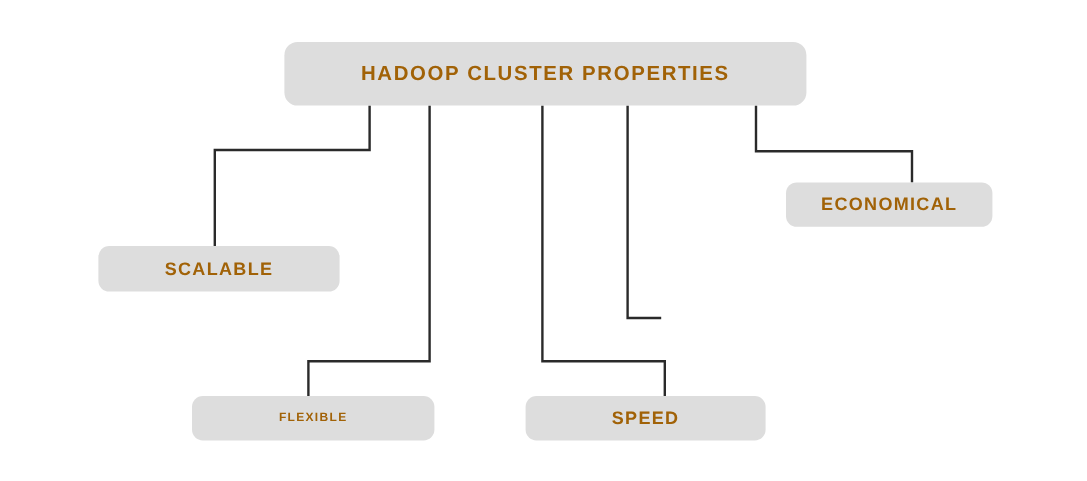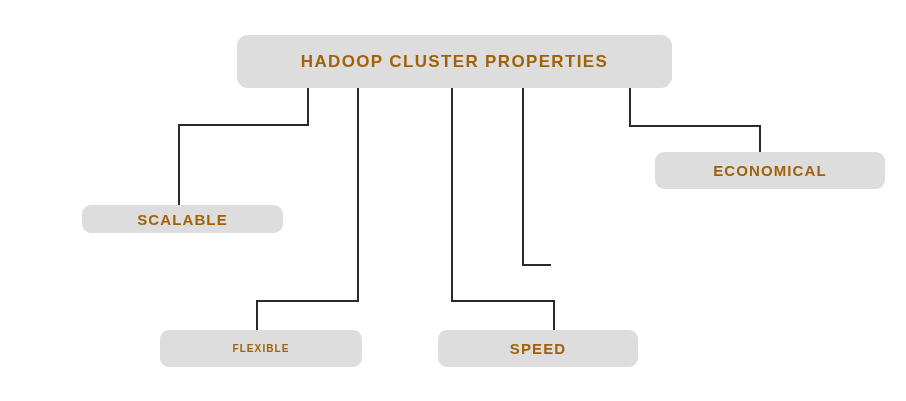--- a/index.html
+++ b/index.html
@@ -46,21 +46,21 @@
     width: 435px;
     height: 53px;
     font-size: 17px;
     letter-spacing: 1.35px;
     border-radius: 11px;
   }
   .node-scalable {
     left: 82px;
     top: 205px;
     width: 201px;
-    height: 28px;
+    height: 38px;
     font-size: 15px;
   }
   .node-flexible {
     left: 160px;
     top: 330px;
     width: 202px;
     height: 37px;
     font-size: 10px;
   }
   .node-speed {
@@ -73,21 +73,21 @@
   .node-nodataloss {
     left: 551px;
     top: 248px;
     width: 204px;
     height: 36px;
     font-size: 15px;
   }
   .node-economical {
     left: 655px;
     top: 152px;
-    width: 230px;
+    width: 172px;
     height: 37px;
     font-size: 15px;
   }
 </style>
 </head>
 <body>
 
 <div id="diagram-root">
 
   <svg id="connector-layer" viewBox="0 0 906 401" width="906" height="401">

